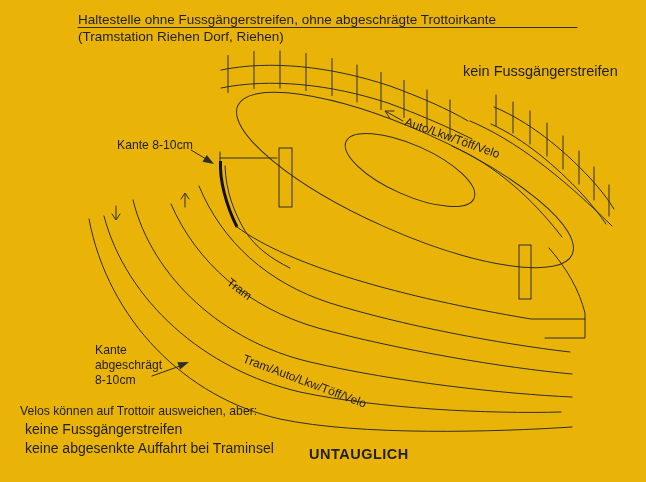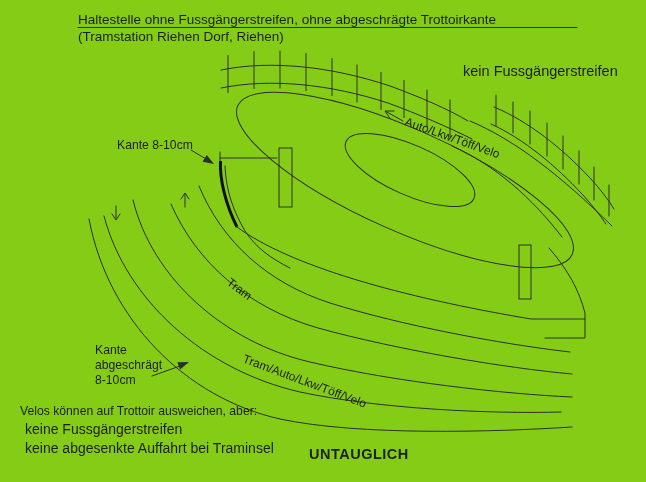--- a/index.html
+++ b/index.html
@@ -1,17 +1,17 @@
 <!DOCTYPE html>
 <html><head>
 <meta charset="utf-8">
 <style>
   html,body{margin:0;padding:0;background:#ffffff;}
   .stage{
-    position:relative;width:646px;height:482px;background:#84cc16;overflow:hidden;
+    position:relative;width:646px;height:482px;background:#eab308;overflow:hidden;
     font-family:"Liberation Sans",sans-serif;
   }
   svg{display:block}
   svg text{fill:#1f1f1f;}
   .stroke{stroke:#2e2e2e;stroke-width:1;fill:none;stroke-linecap:round;}
   .bold-stroke{stroke:#111111;stroke-width:3;fill:none;stroke-linecap:butt;}
   .head{fill:#2e2e2e;stroke:none;}
   .t-title{font-size:13.5px;}
   .t-big{font-size:14.5px;}
   .t-note{font-size:14px;}

